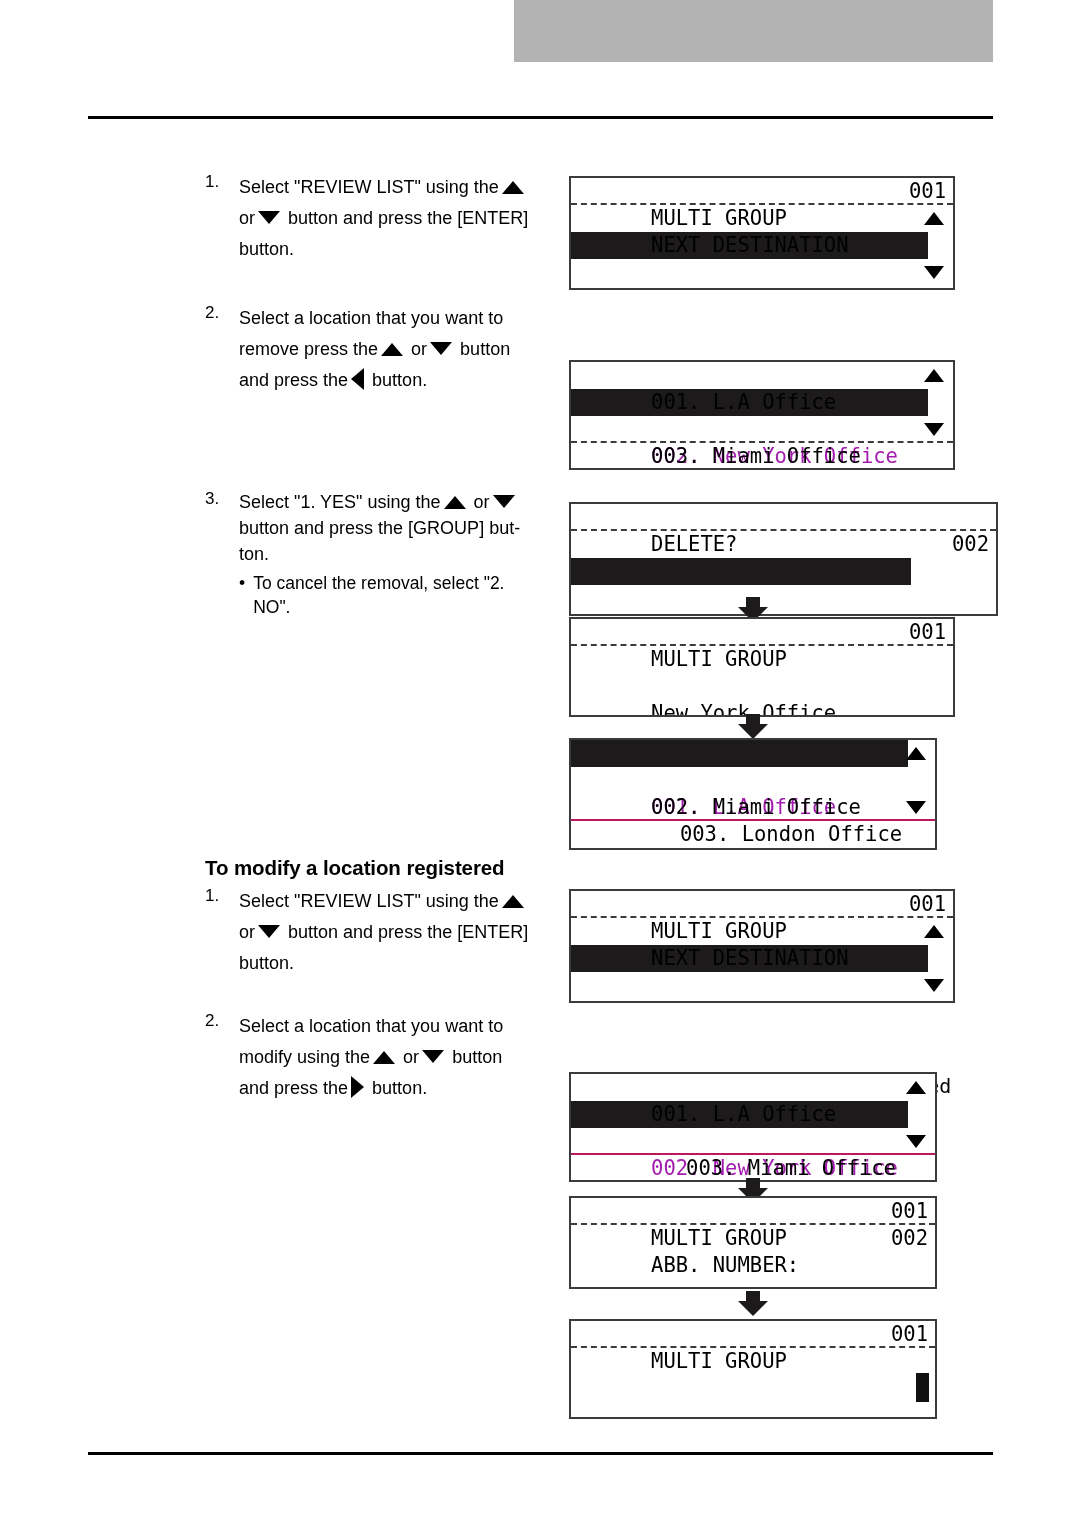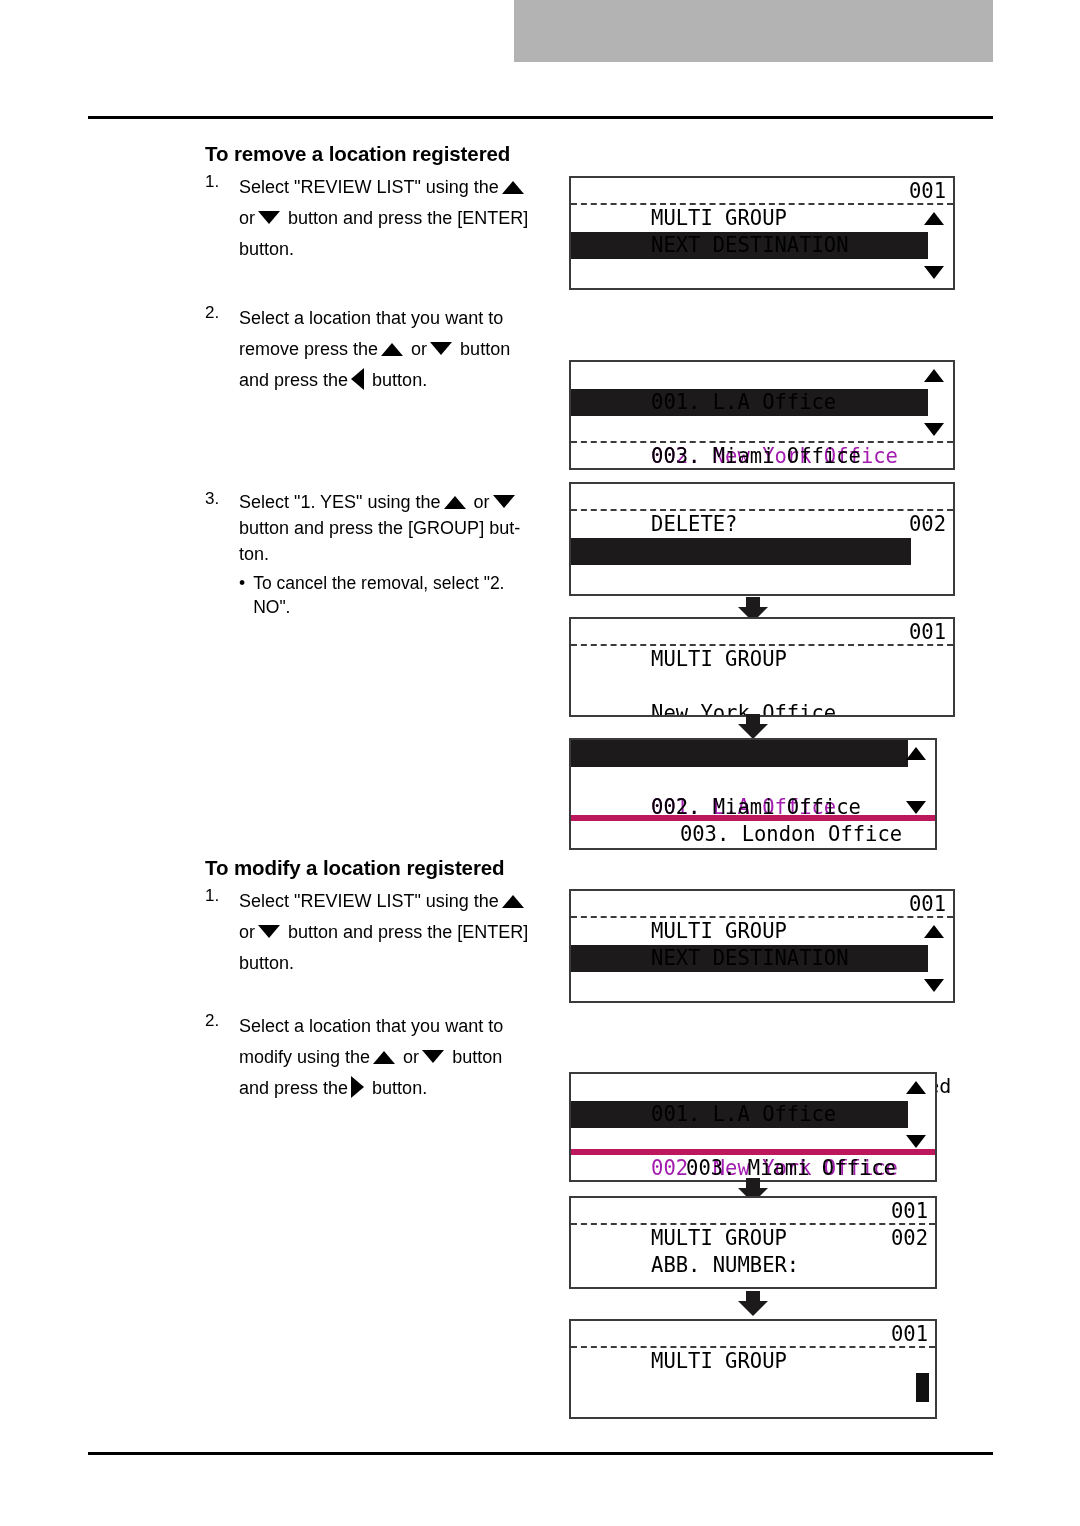--- a/index.html
+++ b/index.html
@@ -83,21 +83,21 @@
     position:relative;height:27px;line-height:27px;
     padding:0 4px 0 6px;
     white-space:pre;
     box-sizing:border-box;
   }
   .row .r{position:absolute;right:7px;top:0;}
   .sep-dash{
     border-bottom:2px dashed #3b3b3b;
   }
   .sep-solid{
-    border-bottom:6px solid #be185d;
+    border-bottom:2px solid #be185d;
     text-align:center;
   }
   
   .hlband{
     position:absolute;left:0;height:27px;background:#1c1a1a;
   }
   .rowtext{position:relative;z-index:2;}
   .rowtext.inv{color:#a21caf;}
 
   
@@ -144,21 +144,20 @@
   }
 </style>
 </head>
 <body>
 
 <div class="page">
 
   <div class="top-gray"></div>
   <div class="top-rule"></div>
 
-  <h2 class="sect" style="position:absolute;left:205px;top:142px;">To remove a location registered</h2>
 
   <div class="step" style="left:205px;top:172px;">
     <div class="num">1.</div>
     <div class="body">
       <span>Select "REVIEW LIST" using the</span><span class="g up"></span><br>
       <span>or</span><span class="g dn"></span>
       <span>button and press the [ENTER]</span><br>
       <span class="tight">button.</span>
     </div>
   </div>
@@ -250,21 +249,21 @@
       <span class="rowtext">003. Miami Office</span>
       <span class="sc dn" style="top:7px;"></span>
     </div>
     <div class="skrow">
       
       
       
     </div>
   </div>
 
-  <div class="lcd" style="left:569px;top:482px;width:386px;height:114px;">
+  <div class="lcd" style="left:569px;top:502px;width:429px;height:114px;">
     <div class="row sep-dash">
       <span>DELETE?</span>
     </div>
     <div class="row">
       <span>New York Office</span>
       <span class="r">002</span>
     </div>
     <div class="row">
       <div class="hlband" style="width:340px;top:0;"></div>
       <span class="rowtext inv">1.YES</span>

